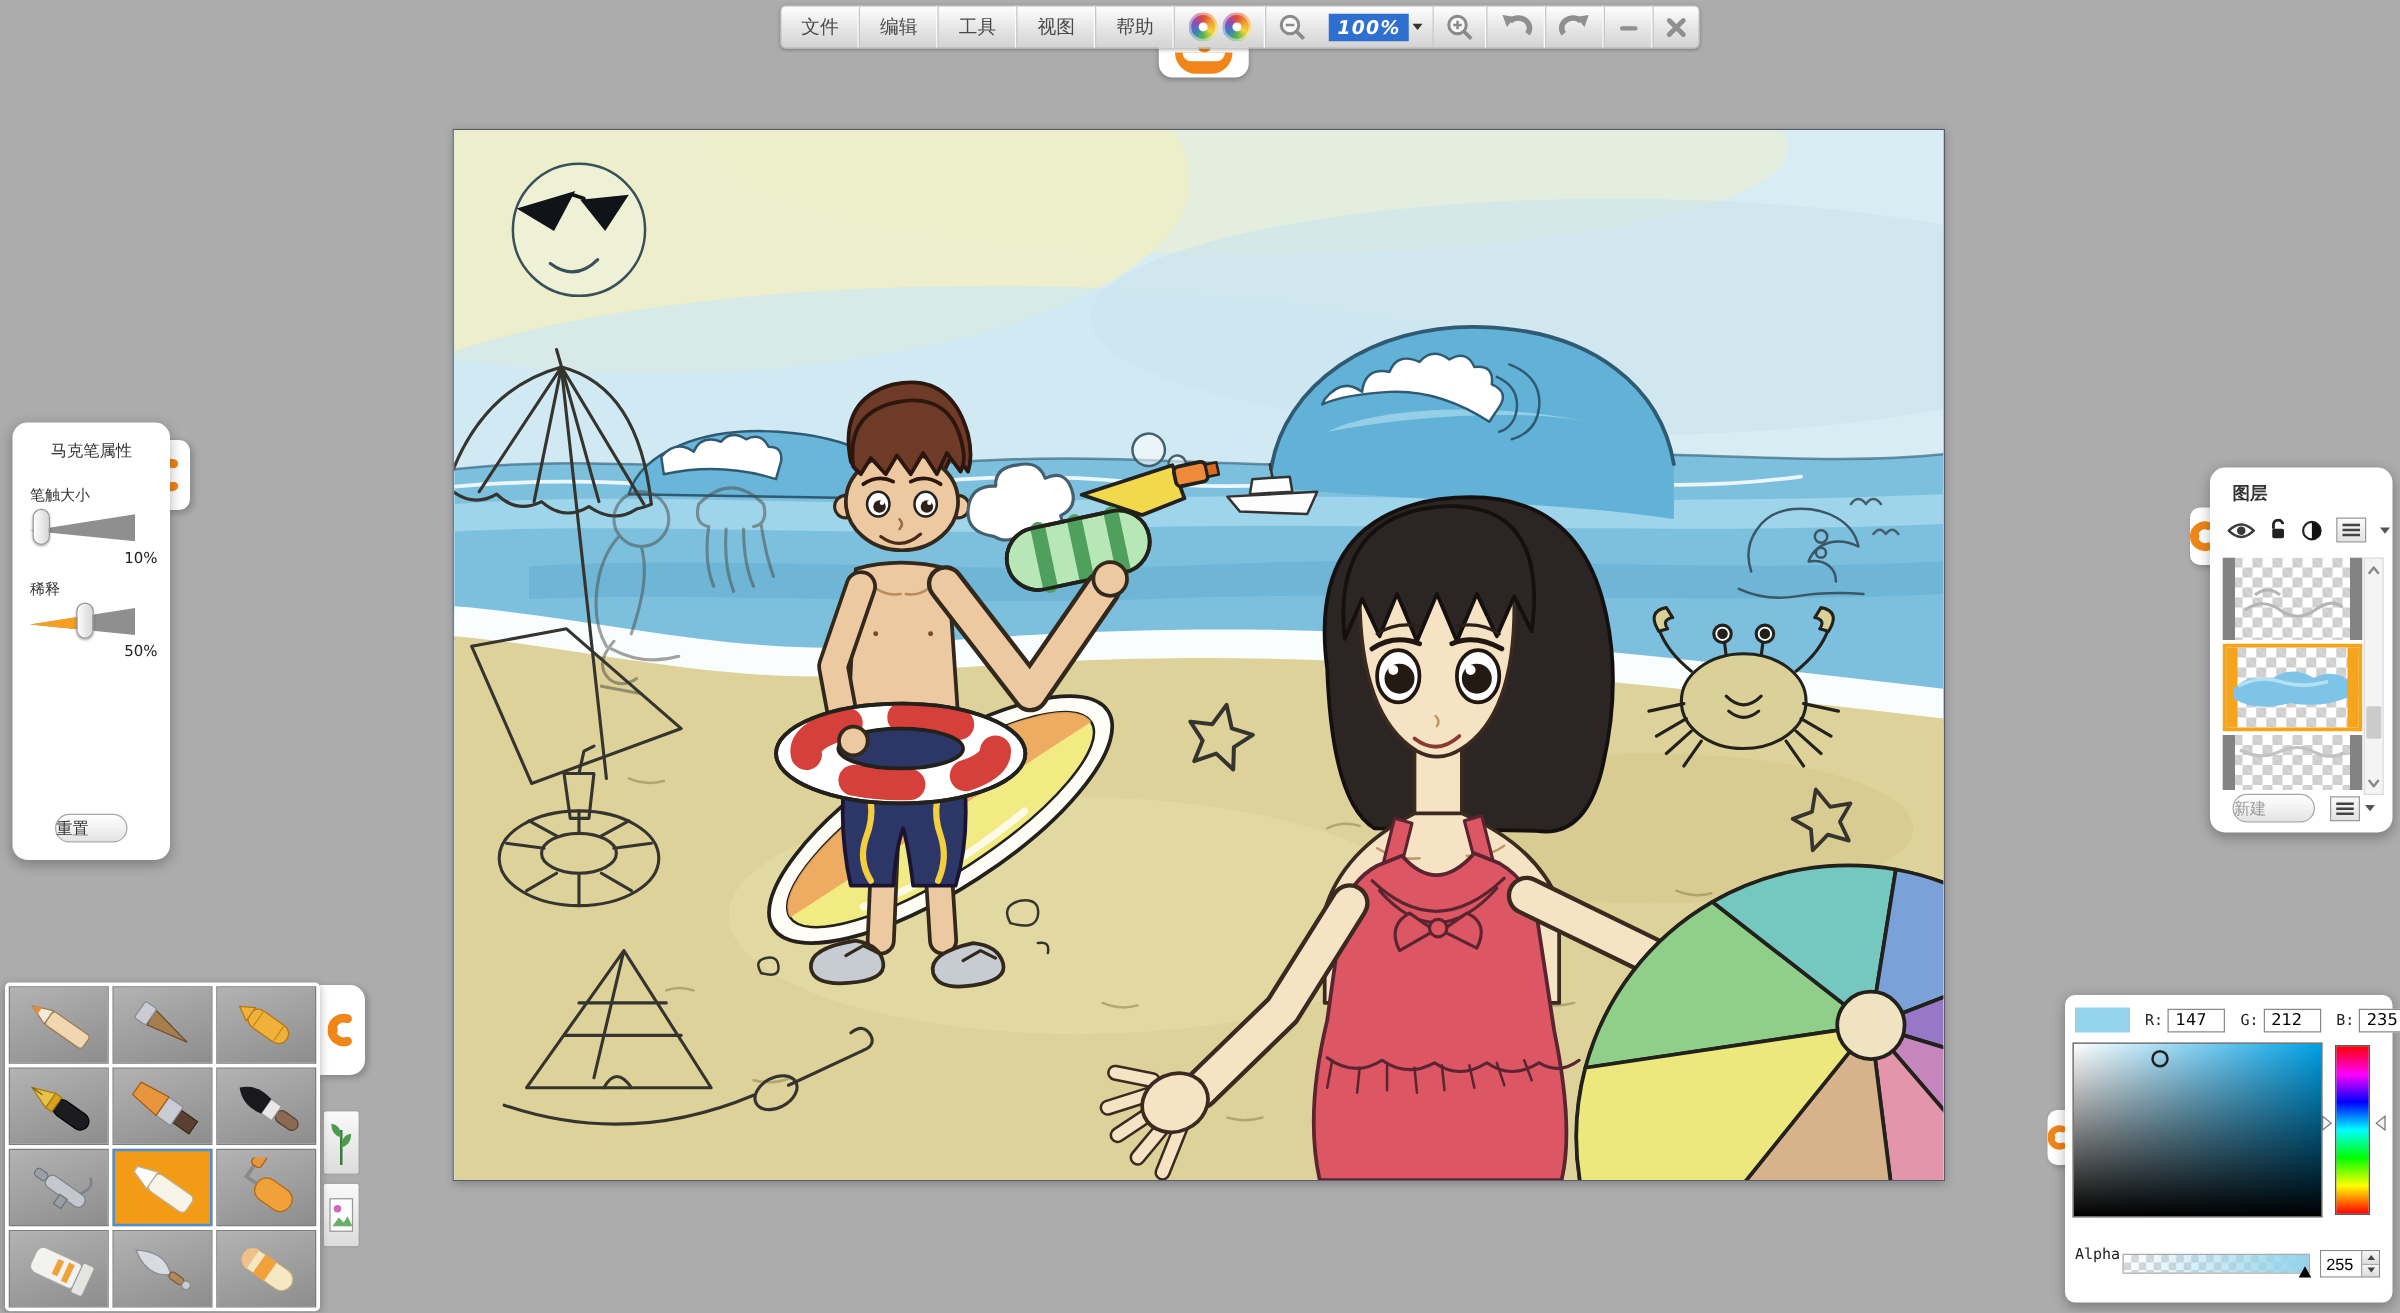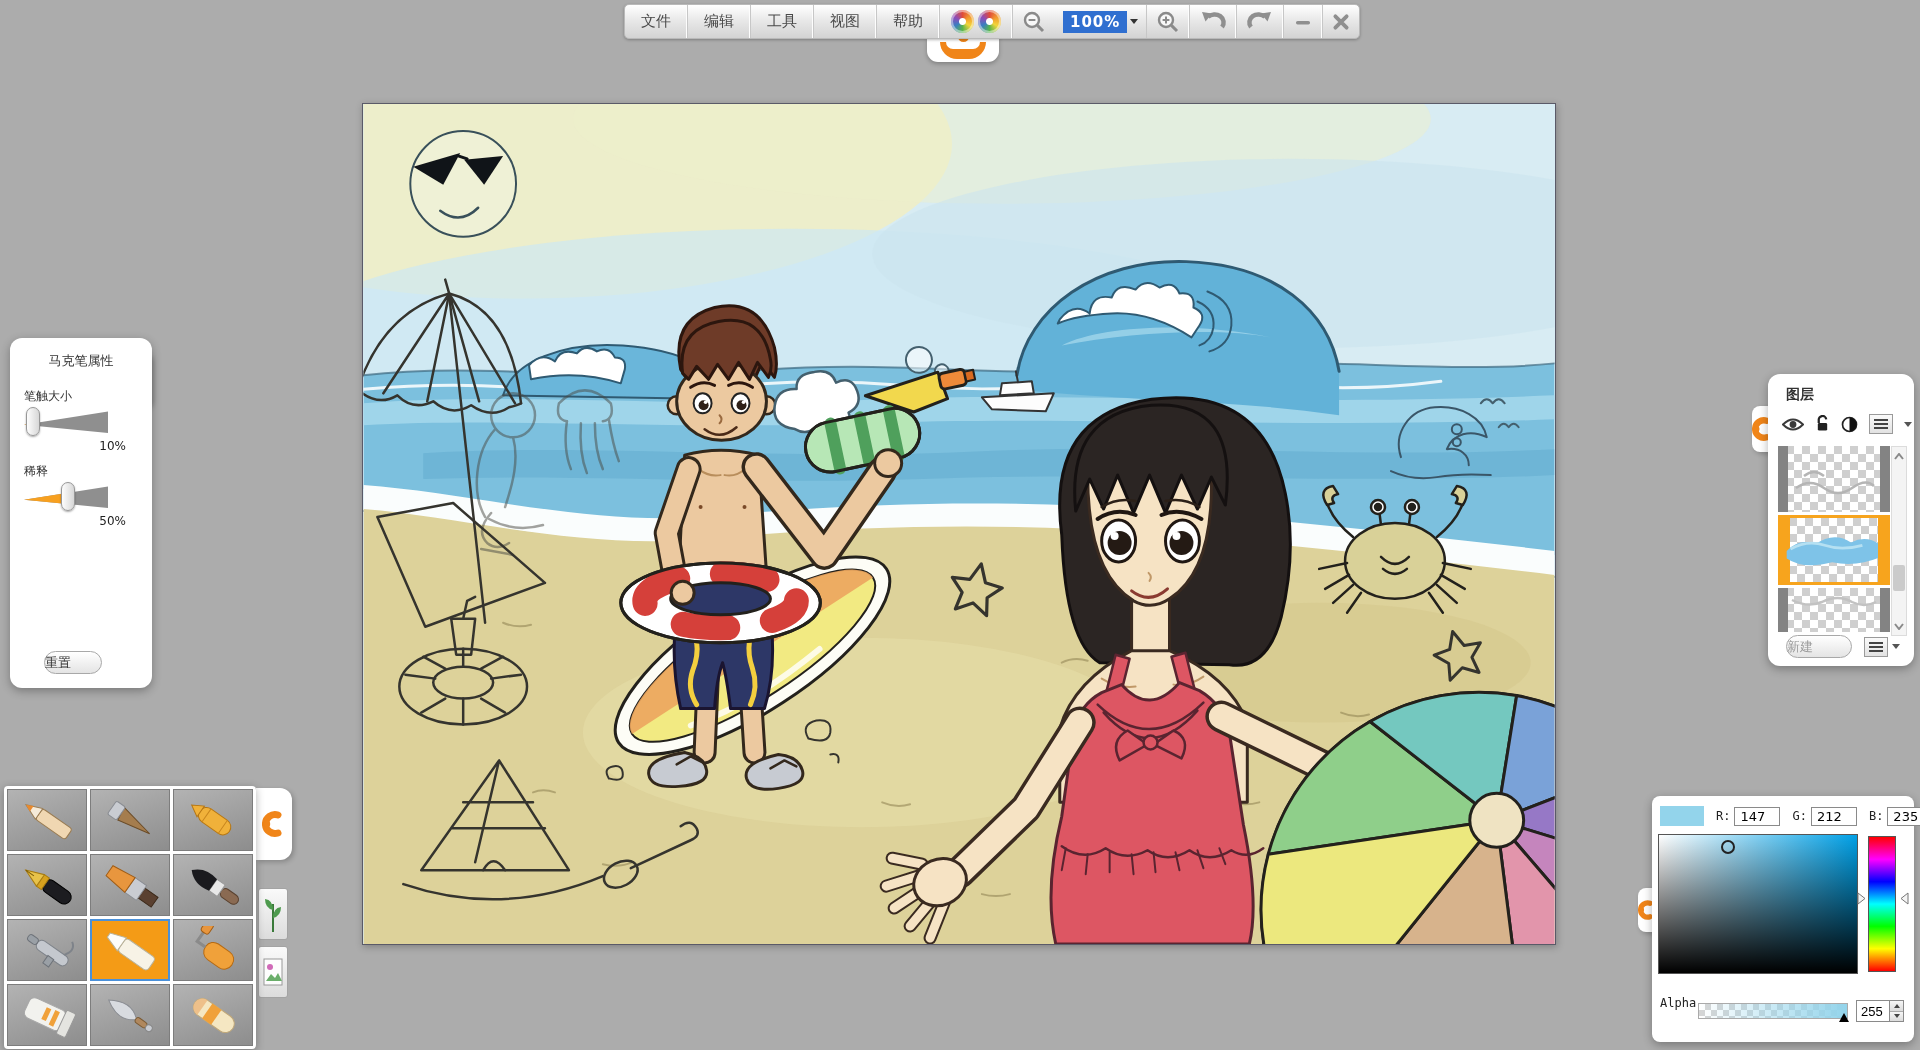--- a/index.html
+++ b/index.html
@@ -11,41 +11,41 @@
     background:linear-gradient(#ffffff,#e9e9e9 45%,#d3d3d3); border:1px solid #b9b9b9; border-radius:5px;
     box-shadow:0 1px 3px rgba(0,0,0,.28); z-index:30;margin-left:28px; }
   .tb-btn { display:flex; align-items:center; justify-content:center; padding:0 16px; font-size:15px;
     color:#4a4a4a; border-right:1px solid #c7c7c7; box-shadow:inset -1px 0 0 #fdfdfd; }
   .tb-btn:last-child { border-right:none; box-shadow:none; }
   .tb-icon-btn { padding:0 9px; }
   .eye-dot { width:23px; height:23px; border-radius:50%; margin:0 2px;
     background:radial-gradient(circle,#ffffff 0 3px,rgba(255,255,255,0) 4px),
       conic-gradient(#e04c3a,#f29b2e,#f2d53a,#58b44c,#3a7ec2,#8e4cb8,#e04c3a);
     box-shadow:inset 0 0 0 2px rgba(255,255,255,.45); }
-  .zoom-box { display:flex; align-items:center; gap:3px; padding:0 8px; border-right:1px solid #c7c7c7; }
+  .zoom-box { display:flex; align-items:center; gap:3px; padding:0 8px; border-right:1px solid #c7c7c7;font-style:italic; }
   .zoom-val { background:#2f6fd0; color:#fff; font-weight:bold; font-size:15px; padding:2px 7px; letter-spacing:1px; }
   .caret-down { width:0; height:0; border-left:4px solid transparent; border-right:4px solid transparent; border-top:5px solid #333; }
   .mascot-tab { position:absolute; left:927px; top:37px; width:72px; height:25px; background:#fff;
     border-radius:0 0 11px 11px; box-shadow:0 2px 4px rgba(0,0,0,.25); z-index:29; }
   .mascot-nose { position:absolute; left:31px; top:-6px; width:11px; height:11px; border-radius:50%; background:#f08519; }
   .mascot-smile { position:absolute; left:13px; top:5px; width:46px; height:17px; background:#f08519; border-radius:0 0 23px 23px; }
   .mascot-smile::before { content:""; position:absolute; left:6px; top:0; width:34px; height:7px; background:#fff; border-radius:0 0 17px 17px; }
 
   
   .canvas-wrap { position:absolute; left:362px; top:103px; width:1194px; height:842px;
     border:1px solid #5a5a68; box-shadow:1px 2px 7px rgba(0,0,0,.25); background:#d8ecf3; }
   .canvas-wrap svg { display:block; width:100%; height:100%; }
 
   
   .panel { position:absolute; background:#fff; border-radius:12px; box-shadow:0 3px 10px rgba(0,0,0,.3); z-index:20; }
   .side-tab { position:absolute; background:#fff; box-shadow:2px 2px 5px rgba(0,0,0,.22); z-index:19;
     display:flex; align-items:center; justify-content:center; }
 
   
-  .marker-panel { left:10px; top:338px; width:142px; height:350px; padding:14px 12px; }
+  .marker-panel { left:10px; top:338px; width:126px; height:350px; padding:14px 12px; }
   .marker-panel h3 { font-size:13px; color:#333; font-weight:normal; text-align:center; margin-bottom:18px; }
   .slider-label { font-size:12px; color:#333; margin:10px 0 6px 2px; }
   .slider { position:relative; width:84px; height:22px; margin-left:2px; }
   .wedge { position:absolute; inset:0; background:#8f8f8f; clip-path:polygon(0 62%,100% 2%,100% 100%); }
   .wedge-fill { position:absolute; inset:0; clip-path:polygon(0 62%,100% 2%,100% 100%); }
   .wedge-fill.f10 { background:linear-gradient(to right,#f7a020 0 9%,transparent 9%); }
   .wedge-fill.f50 { background:linear-gradient(to right,#f7a020 0 52%,transparent 52%); }
   .handle { position:absolute; top:-4px; width:14px; height:29px; border-radius:7px;
     background:linear-gradient(90deg,#fdfdfd,#d7d7d7); border:1px solid #979797; box-shadow:0 1px 2px rgba(0,0,0,.35); }
   .slider-value { font-size:12px; color:#222; text-align:right; width:104px; margin-top:6px; }

